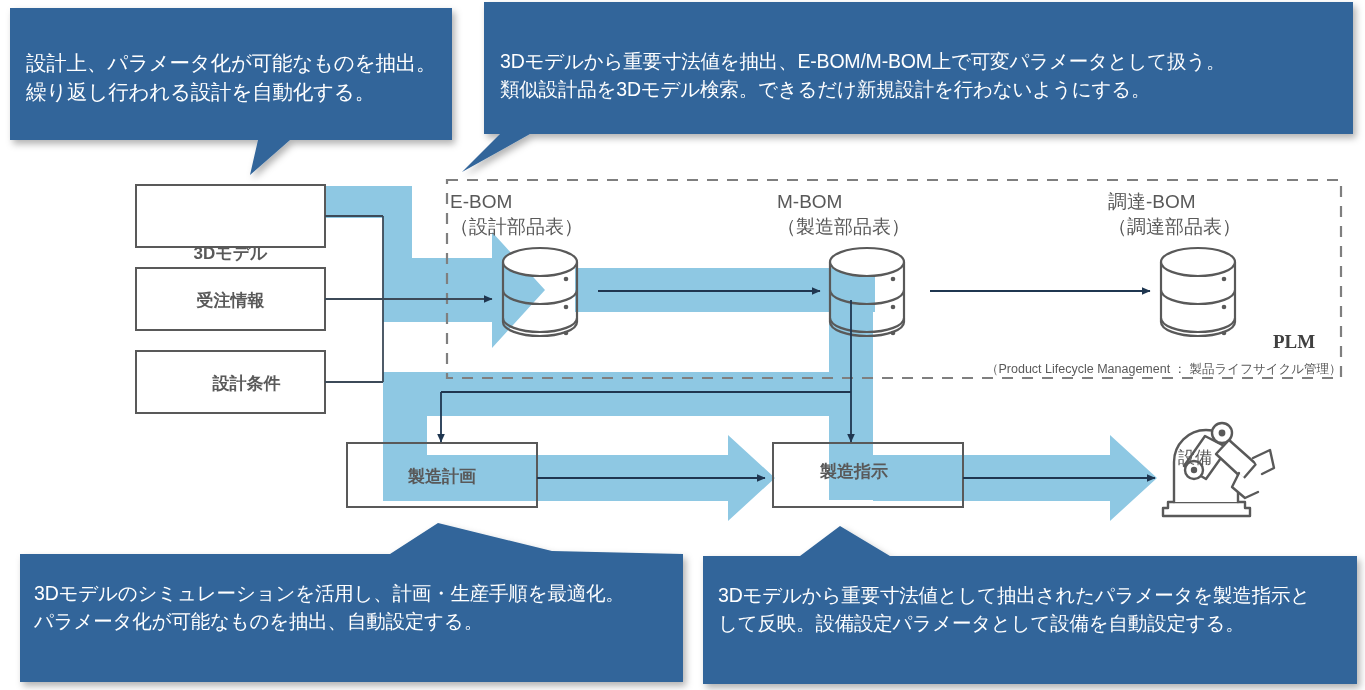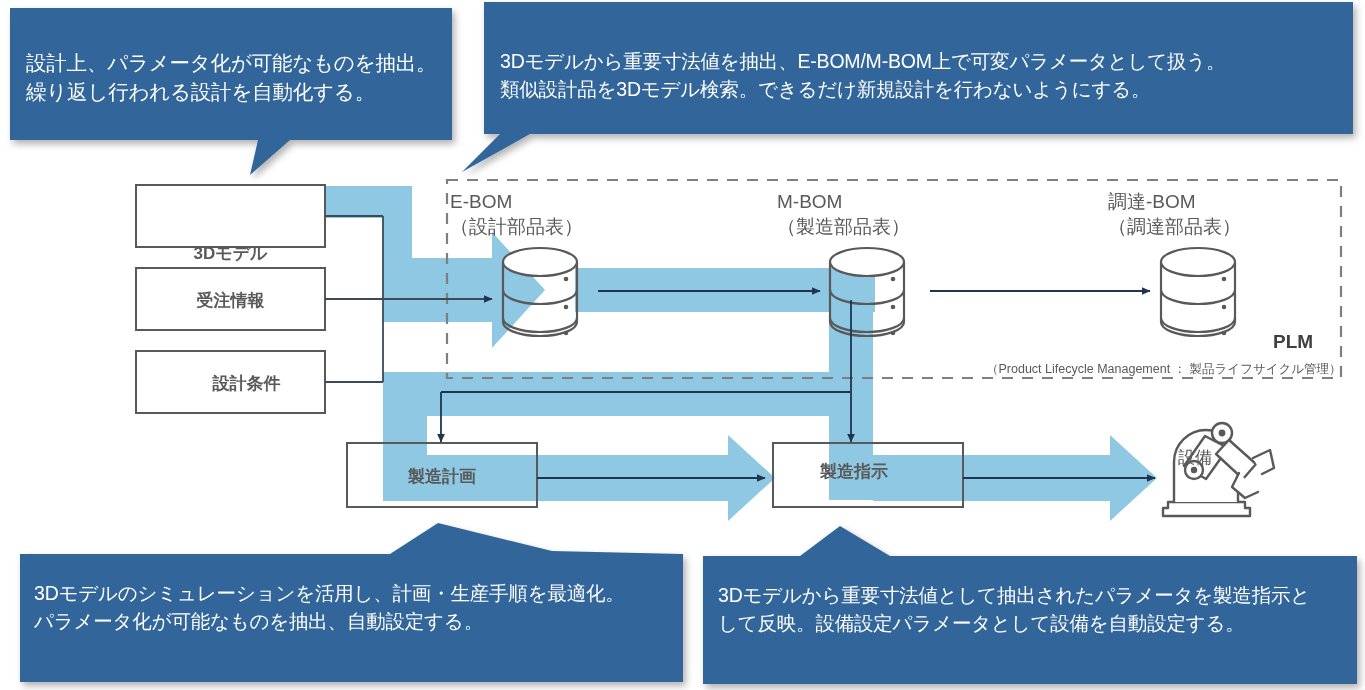--- a/index.html
+++ b/index.html
@@ -55,20 +55,21 @@
     line-height: 1.3;
     pointer-events: none;
   }
   .plm-label {
     position: absolute;
     color: #404040;
     font-weight: bold;
     font-size: 19px;
     white-space: pre;
     pointer-events: none;
+    font-family: Liberation Serif, serif;
   }
   .plm-sub {
     position: absolute;
     color: #595959;
     font-size: 12.5px;
     white-space: pre;
     pointer-events: none;
     text-align: center;
   }
   .equip-label {

